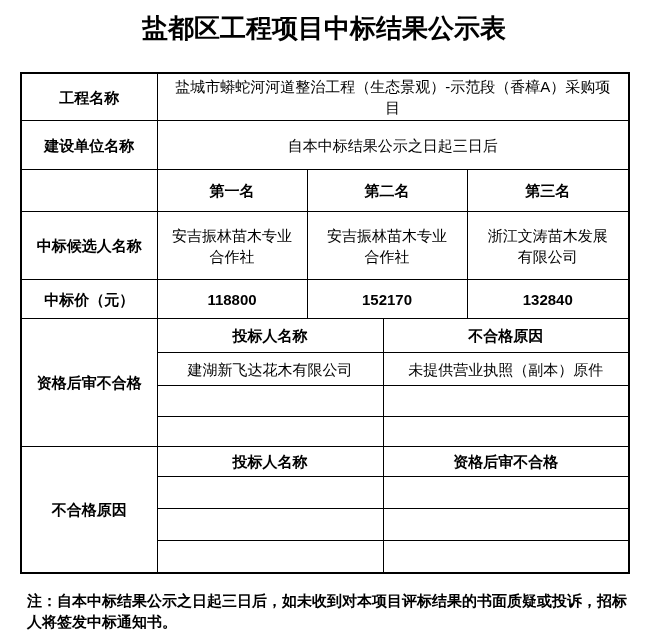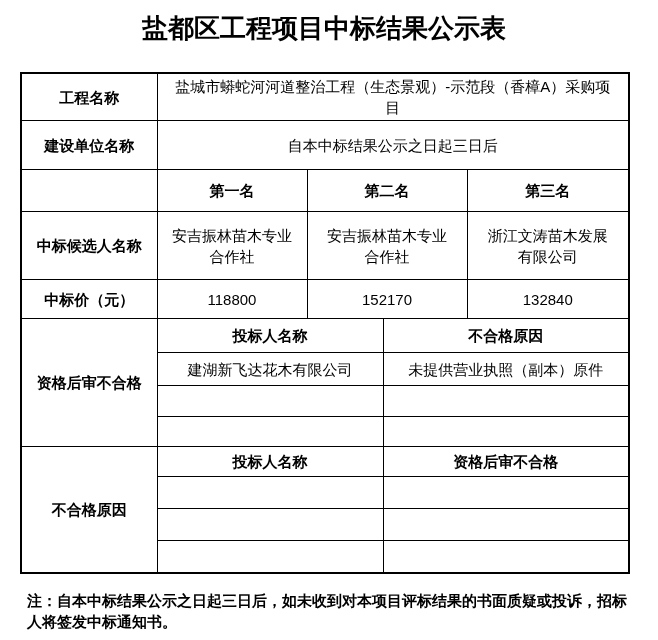--- a/index.html
+++ b/index.html
@@ -39,20 +39,21 @@
     line-height: 21px;
     padding: 2px 14px;
     overflow: hidden;
     word-break: break-all;
   }
   td.lbl, td.hdr {
     font-weight: bold;
   }
   td.num {
     font-size: 14px;
+    font-weight: bold;
   }
   .note {
     margin: 16px 0 0 27px;
     width: 600px;
     font-size: 15px;
     font-weight: bold;
     line-height: 21px;
   }
 </style>
 </head>

